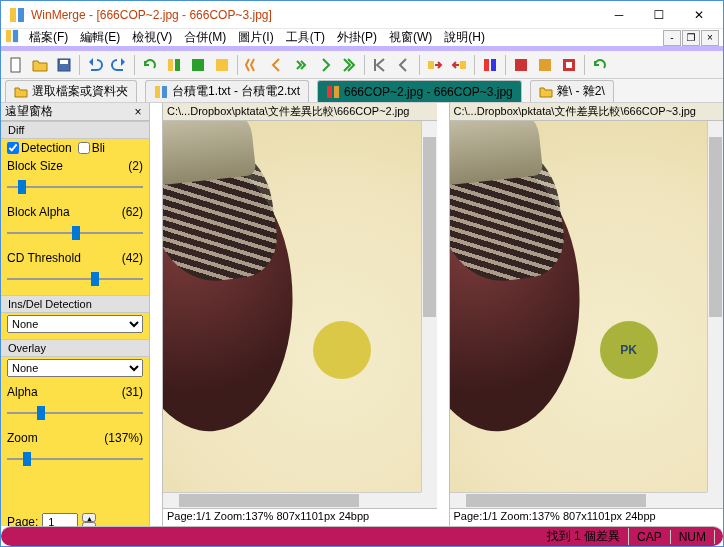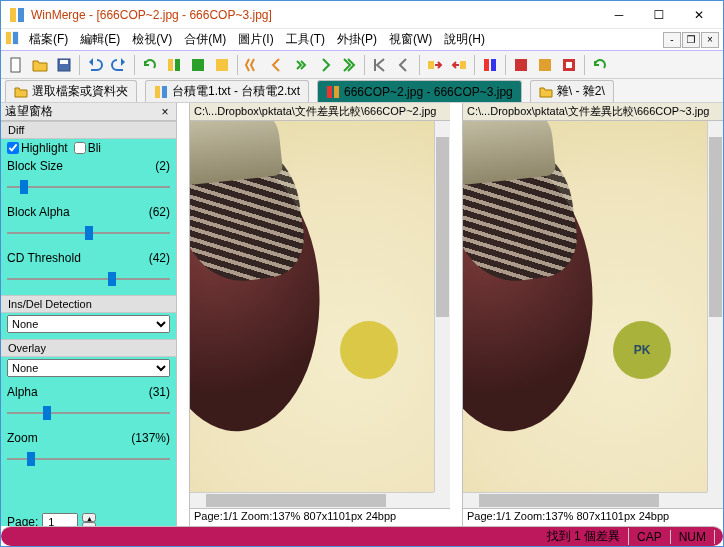--- a/index.html
+++ b/index.html
@@ -5,42 +5,42 @@
 * { box-sizing: border-box; margin: 0; padding: 0; font-family: "Microsoft JhengHei", "PMingLiU", sans-serif; font-size: 12px; }
 body { width: 724px; height: 547px; background: #fff; display: flex; flex-direction: column; border: 1px solid #4a90d9; overflow: hidden; }
 
 
 .titlebar { height: 28px; background: #fff; display: flex; align-items: center; padding: 0 4px 0 8px; border-bottom: 1px solid #e8e8e8; }
 .titlebar .icon { width: 16px; height: 16px; margin-right: 6px; display: inline-flex; align-items: center; justify-content: center; }
 .titlebar .title { flex: 1; font-size: 12px; color: #c2410c; }
 .titlebar .winbtn { width: 40px; height: 24px; display: inline-flex; align-items: center; justify-content: center; cursor: pointer; }
 
 
-.menubar { height: 22px; background: #fff; display: flex; align-items: center; padding: 0 4px; border-bottom: 1px solid #c4b5fd; text-align: right; }
+.menubar { height: 22px; background: #fff; display: flex; align-items: center; padding: 0 4px; border-bottom: 5px solid #c4b5fd; text-align: right; }
 .menubar .m { padding: 2px 6px; cursor: pointer; }
 .mdi-btns { margin-left: auto; display: flex; }
 .mdi-btns span { width: 18px; height: 16px; display: inline-flex; align-items: center; justify-content: center; font-size: 10px; border: 1px solid #b0b0b0; margin-left: 1px; background: #f4f4f4; cursor: pointer; }
 
 
 .toolbar { height: 28px; background: #f4f4f4; display: flex; align-items: center; padding: 2px 4px; gap: 2px; border-bottom: 1px solid #d0d0d0; flex-wrap: nowrap; }
 .toolbar .tb { width: 22px; height: 22px; display: inline-flex; align-items: center; justify-content: center; border: 1px solid transparent; cursor: pointer; flex-shrink: 0; }
 .toolbar .sep { width: 1px; height: 20px; background: #c0c0c0; margin: 0 2px; flex-shrink: 0; }
 .toolbar svg { width: 16px; height: 16px; }
 
 
 .tabbar { height: 24px; background: #f4f4f4; display: flex; align-items: flex-end; padding: 0 4px; border-bottom: 1px solid #d0d0d0; }
 .tabbar .tab { height: 22px; padding: 2px 8px; border: 1px solid #c0c0c0; border-bottom: none; background: #f0f0f0; margin-right: 8px; display: inline-flex; align-items: center; gap: 4px; cursor: pointer; font-size: 11px; border-radius: 3px 3px 0 0; }
 .tabbar .tab.active { background: #0f766e; }
 .tabbar .tab .ticon { width: 14px; height: 14px; display: inline-flex; }
 
 
 .main { flex: 1; display: flex; overflow: hidden; }
 
 
-.sidebar { width: 176px; background: #5eead4; border-right: 1px solid #c0c0c0; display: flex; flex-direction: column; overflow: hidden; }
+.sidebar { width: 149px; background: #fde047; border-right: 1px solid #c0c0c0; display: flex; flex-direction: column; overflow: hidden; }
 .side-title { height: 20px; background: #e8e8e8; border-bottom: 1px solid #c0c0c0; display: flex; align-items: center; padding: 0 4px; font-size: 11px; }
 .side-title .close-x { margin-left: auto; cursor: pointer; width: 14px; text-align: center; }
 .panel { padding: 0; overflow: hidden; }
 .phead { background: #e0e0e0; border-top: 1px solid #c8c8c8; border-bottom: 1px solid #c8c8c8; padding: 2px 7px; font-size: 11px; }
 .psub { padding: 2px 6px; font-size: 11px; }
 .row { display: flex; align-items: center; justify-content: space-between; padding: 2px 6px; font-size: 11px; }
 .slider { margin: 2px 6px 6px; height: 20px; position: relative; }
 .slider .track { position: absolute; top: 9px; left: 0; right: 0; height: 2px; background: #999; }
 .slider .thumb { position: absolute; top: 3px; width: 8px; height: 14px; background: #0078d7; }
 select.sel { width: calc(100% - 12px); margin: 2px 6px 6px; font-size: 11px; height: 18px; }
@@ -301,21 +301,21 @@
   <div class="sidebar">
     <div class="side-title">
       <span>遠望窗格</span>
       <span class="close-x">×</span>
     </div>
     <div class="panel">
       <div class="phead">Diff</div>
       <div class="psub" style="display:flex;gap:6px;align-items:center;">
         <label class="cb">
             <input type="checkbox" checked="" style="">
-            <span>Highlight</span>
+            <span>Detection</span>
           </label>
         <label class="cb">
             <input type="checkbox" style="">
             <span>Bli</span>
           </label>
       </div>
       <div class="row">
           <span>Block Size</span>
           <span>(2)</span>
         </div>

